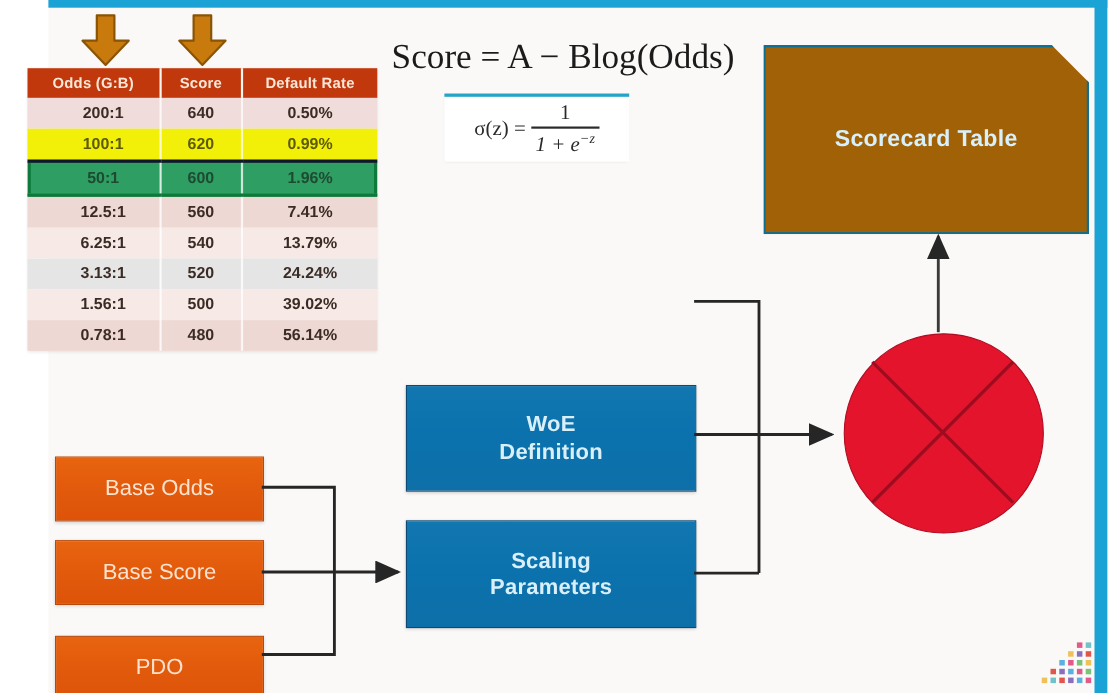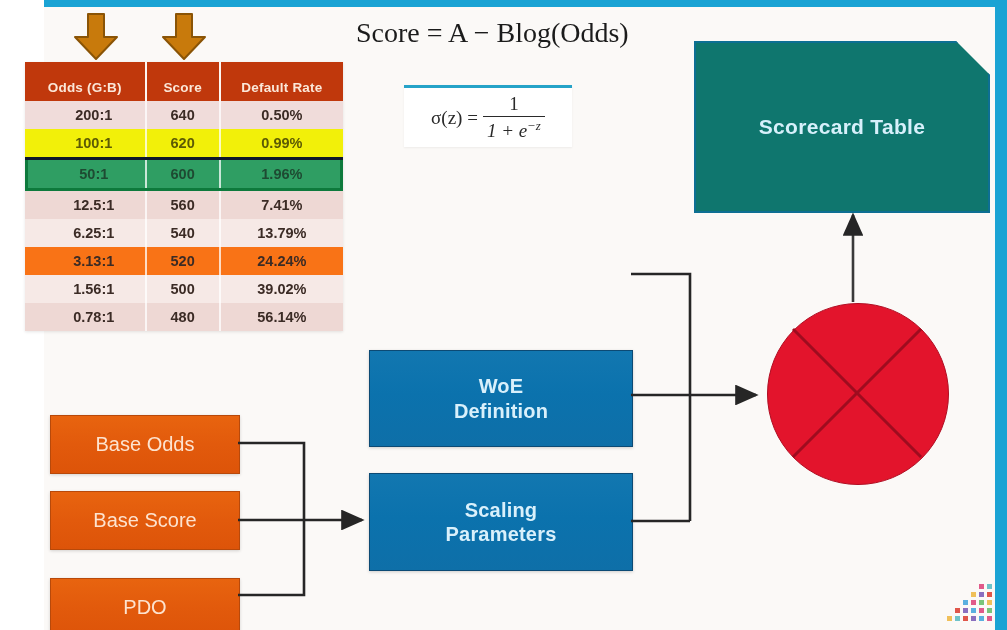--- a/index.html
+++ b/index.html
@@ -54,60 +54,60 @@
     border-collapse: collapse;
     font-size: 14.5px;
     font-weight: bold;
     box-shadow: 0 1px 3px rgba(0,0,0,0.10);
   }
   .odds-table th {
     background: #c0380c;
     color: #fbe7d8;
     font-size: 13.5px;
     font-weight: bold;
-    padding: 18px 0 6px 0;
+    padding: 6px 0 6px 0;
     text-align: center;
     letter-spacing: 0.2px;
     border-right: 2px solid #fdf6f2;
   }
   .odds-table th:last-child { border-right: none; }
   .odds-table td {
     padding: 6px 0;
     text-align: center;
     color: #3b2b25;
     border-right: 2px solid rgba(255,255,255,0.75);
   }
   .odds-table td:last-child { border-right: none; }
   .odds-table td.c0 { text-align: center; padding-left: 18px; }
   .odds-table tr.r-plain-a td { background: #f0dcda; }
   .odds-table tr.r-plain-b td { background: #f6e9e6; }
   .odds-table tr.r-plain-c td { background: #eed8d4; }
-  .odds-table tr.r-plain-d td { background: #f97316; }
+  .odds-table tr.r-plain-d td { background: #e5e5e5; }
   .odds-table tr.r-yellow td {
     background: #f2f009;
     color: #5c5a04;
     margin-left: 32px;
   }
   .odds-table tr.r-green td {
     background: #2f9e63;
     color: #1e4a32;
   }
   .odds-table tr.r-green td:first-child { box-shadow: inset 3px 0 0 #0d7a3c; }
   .odds-table tr.r-green td:last-child  { box-shadow: inset -3px 0 0 #0d7a3c; }
   .odds-table tr.r-green td {
     border-top: 3px solid #0f172a;
     border-bottom: 3px solid #0d7a3c;
   }
 
   
   .score-formula {
     position: absolute;
-    left: 356px; top: 17px;
+    left: 356px; top: 33px;
     font-family: "Liberation Serif", serif;
-    font-size: 28px;
+    font-size: 32px;
     color: #1b1b1b;
     white-space: nowrap;
   }
   .sigmoid-box {
     position: absolute;
     left: 404px; top: 85px;
     width: 168px; height: 59px;
     background: #ffffff;
     border-top: 3px solid #26a3c8;
     box-shadow: 0 1px 2px rgba(0,0,0,0.06);
@@ -163,21 +163,21 @@
     justify-content: center;
     text-align: center;
     box-shadow: 0 1px 3px rgba(0,0,0,0.16);
   }
 
   
   .scorecard-shape {
     position: absolute;
     left: 694px; top: 41px;
     width: 292px; height: 168px;
-    background: #0f766e;
+    background: #a16207;
     border: 2px solid #0d6f93;
     clip-path: polygon(0 0, calc(100% - 34px) 0, 100% 34px, 100% 100%, 0 100%);
     display: flex;
     align-items: center;
     justify-content: center;
     color: #d7f0fb;
     font-size: 21px;
     font-weight: bold;
     letter-spacing: 0.3px;
   }

